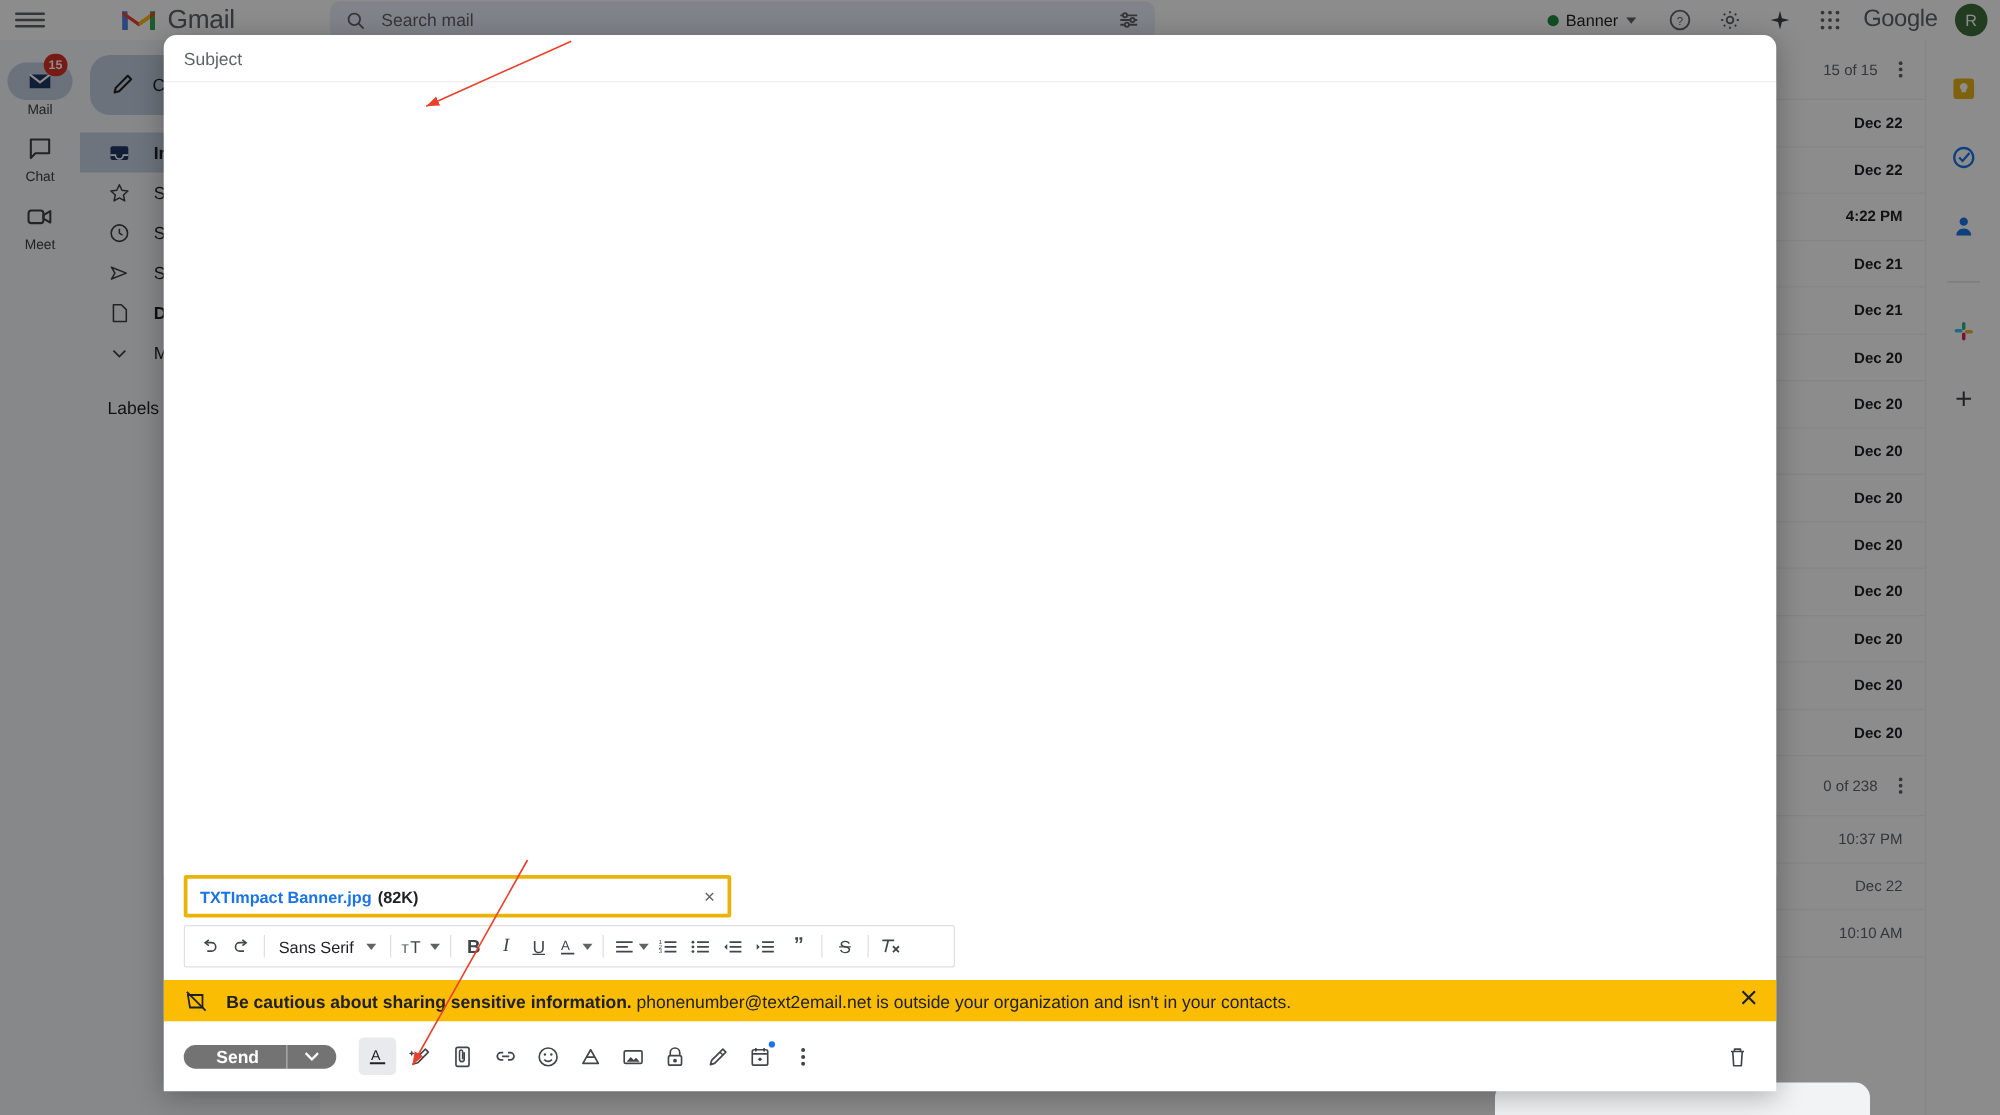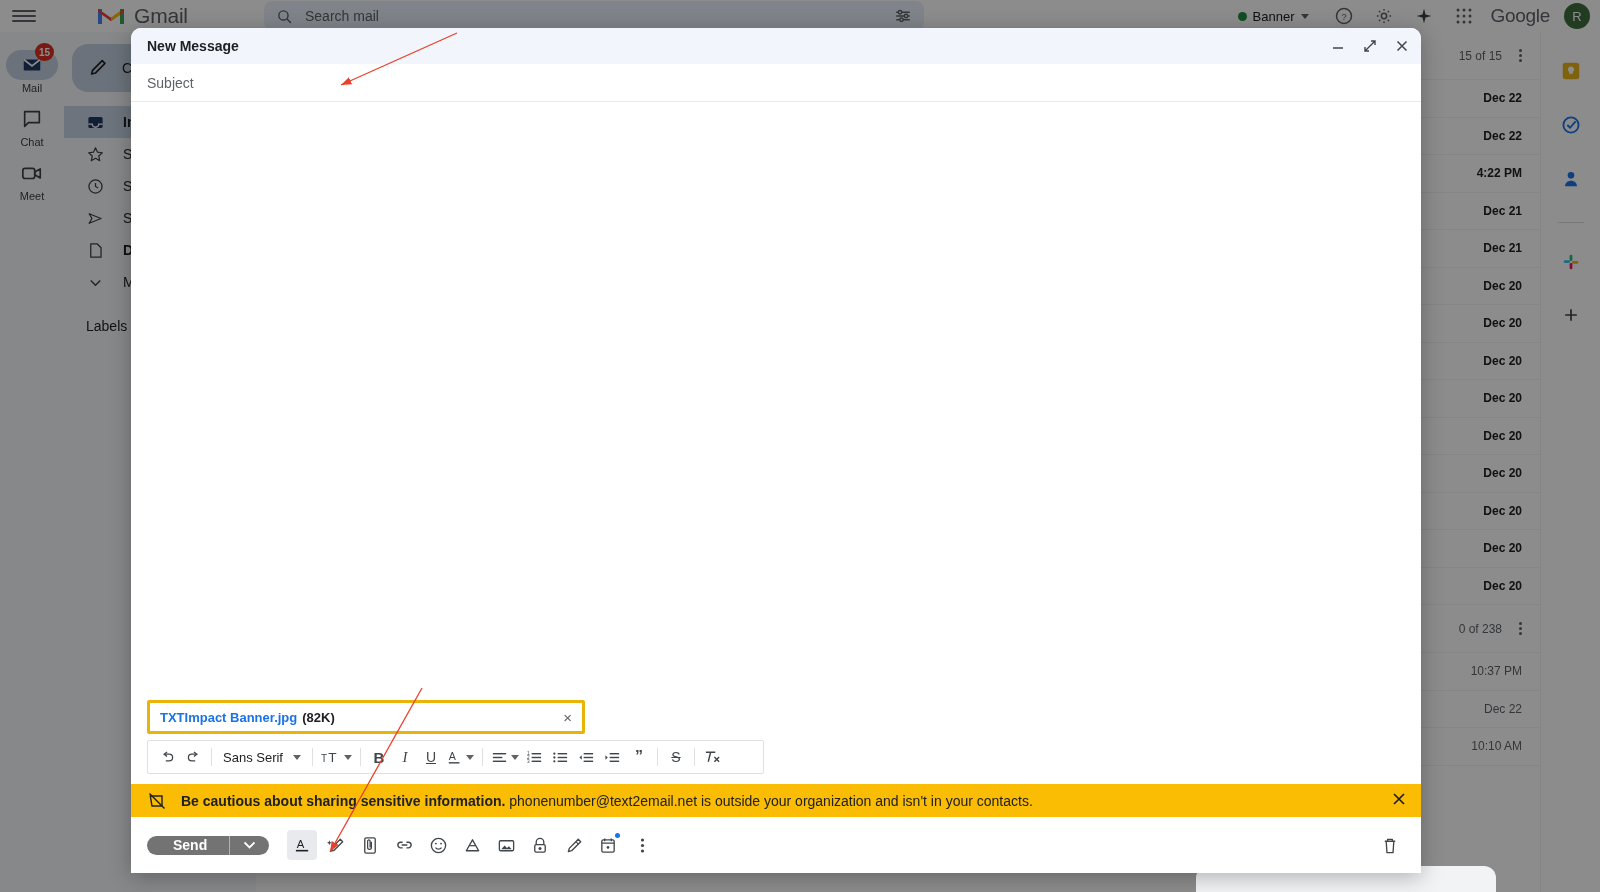--- a/index.html
+++ b/index.html
@@ -470,40 +470,20 @@
   </div>
 
   <div class="dim-overlay"></div>
 
   <div class="grammarly">G</div>
 
   <div class="bottom-popup"></div>
 
   <div class="compose">
 
-    <div class="cmp-head">
-      <span class="cmp-title">New Message</span>
-      <div class="cmp-head-actions">
-        <span class="cmp-hbtn">
-          <svg width="14" height="14" viewBox="0 0 14 14">
-              <line x1="2" y1="9" x2="12" y2="9" stroke="#41464b" stroke-width="1.6"></line>
-            </svg>
-        </span>
-        <span class="cmp-hbtn">
-          <svg width="14" height="14" viewBox="0 0 14 14">
-              <path d="M2 12L12 2M8 2h4v4M6 12H2V8" fill="none" stroke="#41464b" stroke-width="1.4"></path>
-            </svg>
-        </span>
-        <span class="cmp-hbtn">
-          <svg width="14" height="14" viewBox="0 0 14 14">
-              <path d="M2.5 2.5l9 9M11.5 2.5l-9 9" stroke="#41464b" stroke-width="1.5"></path>
-            </svg>
-        </span>
-      </div>
-    </div>
 
 
     <div class="cmp-field subject">
       <span>Subject</span>
     </div>
 
     <div class="cmp-body"></div>
 
     <div class="attach-wrap">
       <div class="attach-card">

